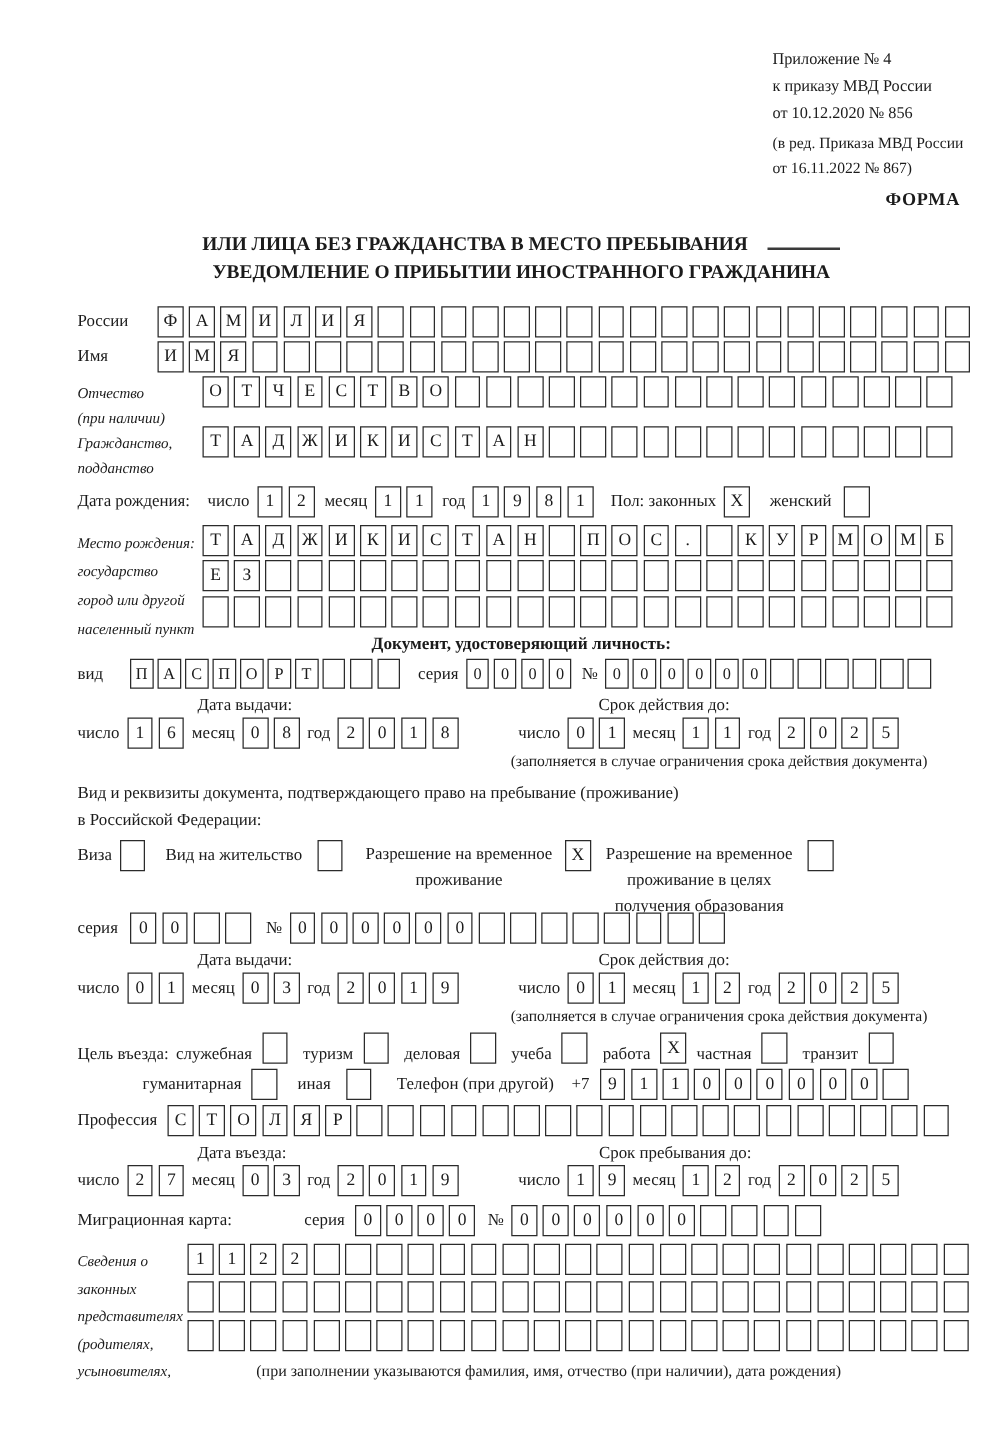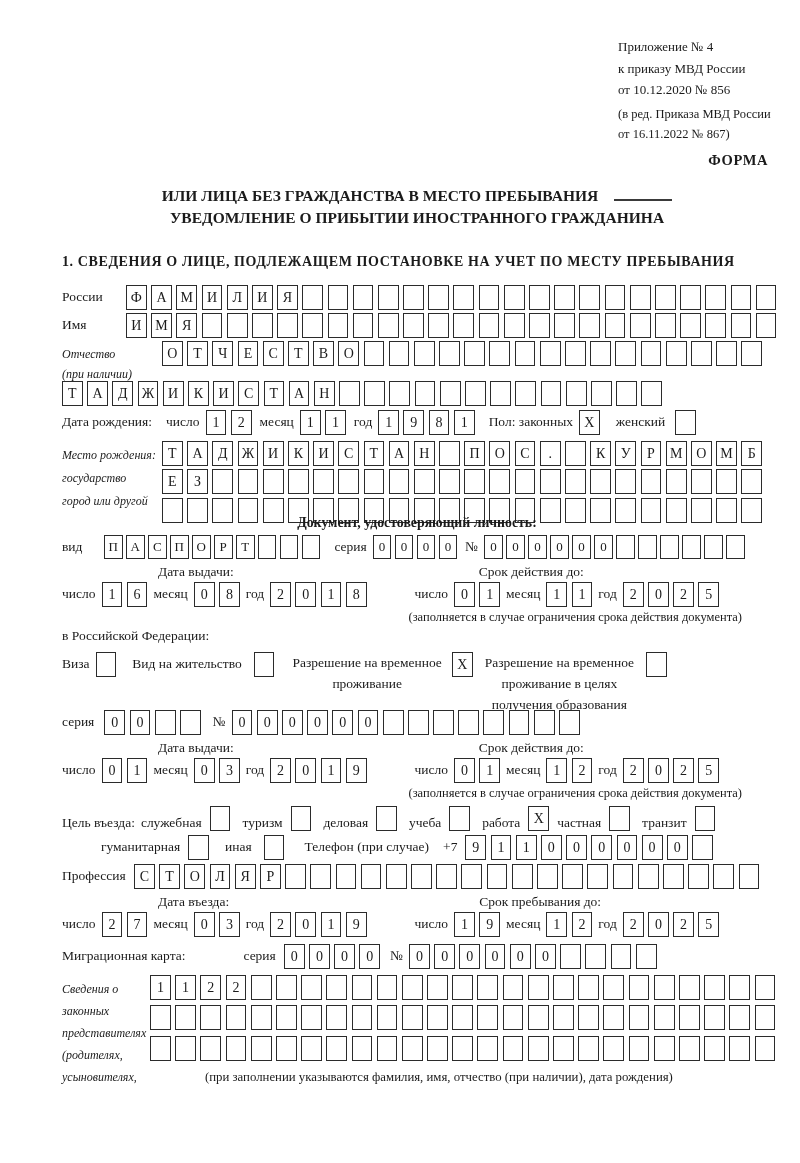--- a/index.html
+++ b/index.html
@@ -64,21 +64,20 @@
     <div class="amend">от 16.11.2022 № 867)</div>
   </div>
 
   <div class="forma">ФОРМА</div>
 
   <div class="title">
     <div><span>ИЛИ ЛИЦА БЕЗ ГРАЖДАНСТВА В МЕСТО ПРЕБЫВАНИЯ</span><span class="tU"></span></div>
     <div>УВЕДОМЛЕНИЕ О ПРИБЫТИИ ИНОСТРАННОГО ГРАЖДАНИНА</div>
   </div>
 
-  <div class="sect">1. СВЕДЕНИЯ О ЛИЦЕ, ПОДЛЕЖАЩЕМ ПОСТАНОВКЕ НА УЧЕТ ПО МЕСТУ ПРЕБЫВАНИЯ</div>
 
   <div class="row" style="margin-top:15px;">
     <div class="lbl w64 pt4">России</div>
     <div class="cells">
         <div class="cell">Ф</div>
         <div class="cell">А</div>
         <div class="cell">М</div>
         <div class="cell">И</div>
         <div class="cell">Л</div>
         <div class="cell">И</div>
@@ -164,20 +163,24 @@
         <div class="cell"></div>
         <div class="cell"></div>
         <div class="cell"></div>
         <div class="cell"></div>
         <div class="cell"></div>
         <div class="cell"></div>
       </div>
   </div>
 
   <div class="row" style="margin-top:-4px;">
+    <div class="lblcol w100">
+      <div>Гражданство,</div>
+      <div>подданство</div>
+    </div>
     <div class="cells">
         <div class="cell">Т</div>
         <div class="cell">А</div>
         <div class="cell">Д</div>
         <div class="cell">Ж</div>
         <div class="cell">И</div>
         <div class="cell">К</div>
         <div class="cell">И</div>
         <div class="cell">С</div>
         <div class="cell">Т</div>
@@ -226,20 +229,21 @@
     <div class="cells ml10">
         <div class="cell"></div>
       </div>
   </div>
 
   <div class="row" style="margin-top:6px;">
     <div class="lblcol w100" style="line-height:23px;">
       <div>Место рождения:</div>
       <div>государство</div>
       <div>город или другой</div>
+      <div>населенный пункт</div>
     </div>
     <div class="vstack">
       <div class="cells">
           <div class="cell">Т</div>
           <div class="cell">А</div>
           <div class="cell">Д</div>
           <div class="cell">Ж</div>
           <div class="cell">И</div>
           <div class="cell">К</div>
           <div class="cell">И</div>
@@ -395,20 +399,21 @@
       <div class="cells">
           <div class="cell">2</div>
           <div class="cell">0</div>
           <div class="cell">2</div>
           <div class="cell">5</div>
         </div>
     </div>
   </div>
   <div class="note">(заполняется в случае ограничения срока действия документа)</div>
 
+  <div class="lbl" style="margin-top:6px; line-height:22px;">Вид и реквизиты документа, подтверждающего право на пребывание (проживание)</div>
   <div class="lbl" style="line-height:22px;">в Российской Федерации:</div>
 
   <div class="row" style="margin-top:5px;">
     <span class="lbl pt4">Виза</span>
     <div class="cells ml6">
         <div class="cell"></div>
       </div>
     <span class="lbl pt4 ml16">Вид на жительство</span>
     <div class="cells ml12">
         <div class="cell"></div>
@@ -529,29 +534,29 @@
     <div class="cells ml8">
         <div class="cell"></div>
       </div>
     <span class="lbl ml12">транзит</span>
     <div class="cells ml8">
         <div class="cell"></div>
       </div>
   </div>
 
   <div class="irow" style="margin-top:4px;">
-    <span class="lbl" style="margin-left:39px;">гуманитарная</span>
+    <span class="lbl" style="margin-left:52px;">гуманитарная</span>
     <div class="cells ml8">
         <div class="cell"></div>
       </div>
     <span class="lbl ml16">иная</span>
     <div class="cells ml12">
         <div class="cell"></div>
       </div>
-    <span class="lbl ml20">Телефон (при случае)</span>
+    <span class="lbl ml20">Телефон (при другой)</span>
     <span class="lbl ml14">+7</span>
     <div class="cells ml8">
         <div class="cell">9</div>
         <div class="cell">1</div>
         <div class="cell">1</div>
         <div class="cell">0</div>
         <div class="cell">0</div>
         <div class="cell">0</div>
         <div class="cell">0</div>
         <div class="cell">0</div>

